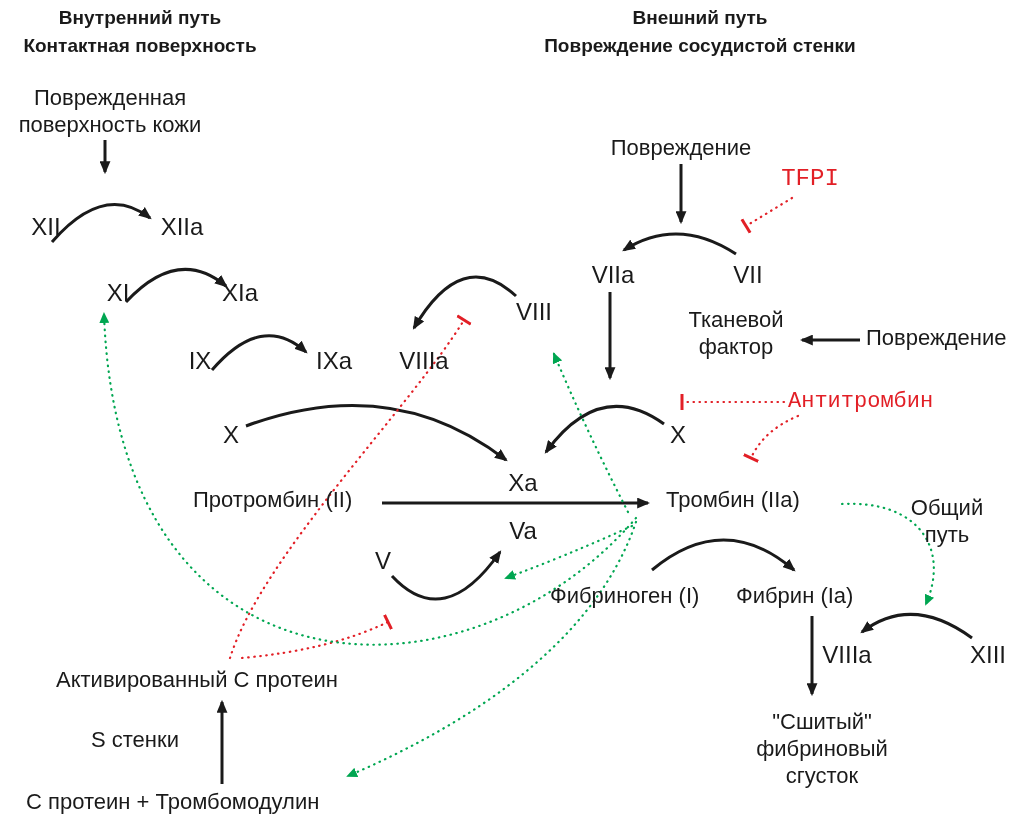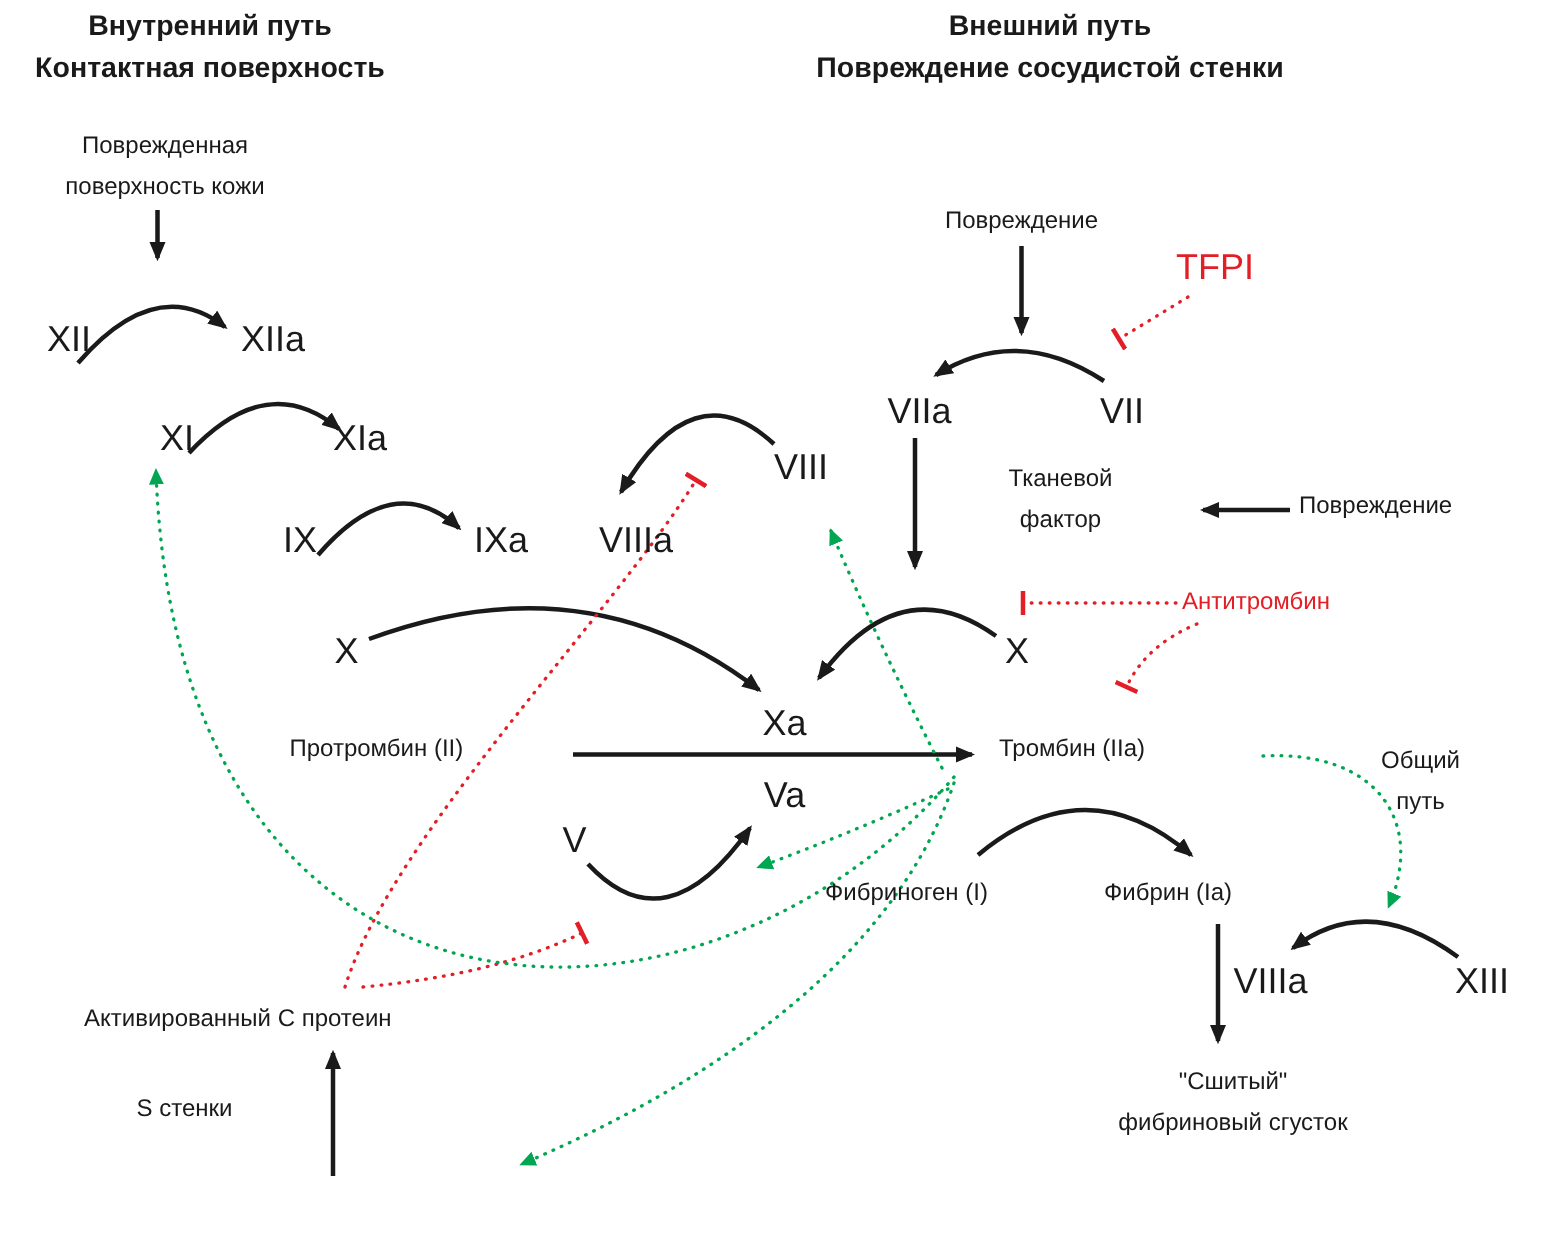--- a/index.html
+++ b/index.html
@@ -10,28 +10,28 @@
     height: 826px;
     background: #fff;
     font-family: "Liberation Sans", sans-serif;
     color: var(--line, #1a1a1a);
     overflow: hidden;
   }
   svg.arrows { position: absolute; left: 0; top: 0; width: 1027px; height: 826px; }
   .lbl {
     position: absolute;
     white-space: pre-line;
-    font-size: 16px;
+    font-size: 22px;
     line-height: 27px;
     color: var(--line, #1a1a1a);
   }
   .ctr { text-align: center; transform: translateX(-50%); }
   .title { font-weight: 700; font-size: 19px; line-height: 28px; }
   .factor { font-size: 24px; line-height: 26px; }
-  .red { color: var(--inhibit, #e21f26); }
+  .red { color: var(--inhibit, #e21f26); font-family: Liberation Mono, monospace; }
   
   .k { stroke: var(--line, #1a1a1a); stroke-width: 3; fill: none; }
   .r { stroke: var(--inhibit, #e21f26); stroke-width: 2.2; fill: none;
        stroke-dasharray: 0.5 5.5; stroke-linecap: round; }
   .g { stroke: var(--activate, #00a651); stroke-width: 2.2; fill: none;
        stroke-dasharray: 0.5 5.5; stroke-linecap: round; }
   .fillA { fill: var(--line, #1a1a1a); }
   .fillG { fill: var(--activate, #00a651); }
   .fillR { fill: var(--inhibit, #e21f26); }
 </style>
@@ -98,21 +98,21 @@
   <div class="lbl factor ctr" style="left:200px;top:348px">IX</div>
   <div class="lbl factor ctr" style="left:334px;top:348px">IXa</div>
   <div class="lbl factor ctr" style="left:424px;top:348px">VIIIa</div>
   <div class="lbl factor ctr" style="left:534px;top:299px">VIII</div>
   <div class="lbl factor ctr" style="left:231px;top:422px">X</div>
 
   <div class="lbl ctr" style="left:681px;top:134px">Повреждение</div>
   <div class="lbl factor ctr" style="left:613px;top:262px">VIIa</div>
   <div class="lbl factor ctr" style="left:748px;top:262px">VII</div>
   <div class="lbl factor red ctr" style="left:810px;top:166px">TFPI</div>
-  <div class="lbl ctr" style="left:707px;top:306px">Тканевой
+  <div class="lbl ctr" style="left:736px;top:306px">Тканевой
 фактор</div>
   <div class="lbl" style="left:866px;top:324px">Повреждение</div>
   <div class="lbl factor ctr" style="left:678px;top:422px">X</div>
   <div class="lbl" style="left:193px;top:486px">Протромбин (II)</div>
 
   <div class="lbl red" style="left:788px;top:388px">Антитромбин</div>
   <div class="lbl factor ctr" style="left:523px;top:470px">Xa</div>
   <div class="lbl" style="left:666px;top:486px">Тромбин (IIa)</div>
   <div class="lbl ctr" style="left:947px;top:494px">Общий
 путь</div>
@@ -120,14 +120,15 @@
   <div class="lbl factor ctr" style="left:383px;top:548px">V</div>
   <div class="lbl" style="left:550px;top:582px">Фибриноген (I)</div>
   <div class="lbl" style="left:736px;top:582px">Фибрин (Ia)</div>
   <div class="lbl factor ctr" style="left:847px;top:642px">VIIIa</div>
   <div class="lbl factor ctr" style="left:988px;top:642px">XIII</div>
   <div class="lbl ctr" style="left:822px;top:708px">"Сшитый"
 фибриновый сгусток</div>
 
   <div class="lbl" style="left:56px;top:666px">Активированный C протеин</div>
   <div class="lbl" style="left:91px;top:726px">S стенки</div>
+  <div class="lbl" style="left:26px;top:788px">C протеин + Тромбомодулин</div>
 
 </div>
 
 </body></html>

